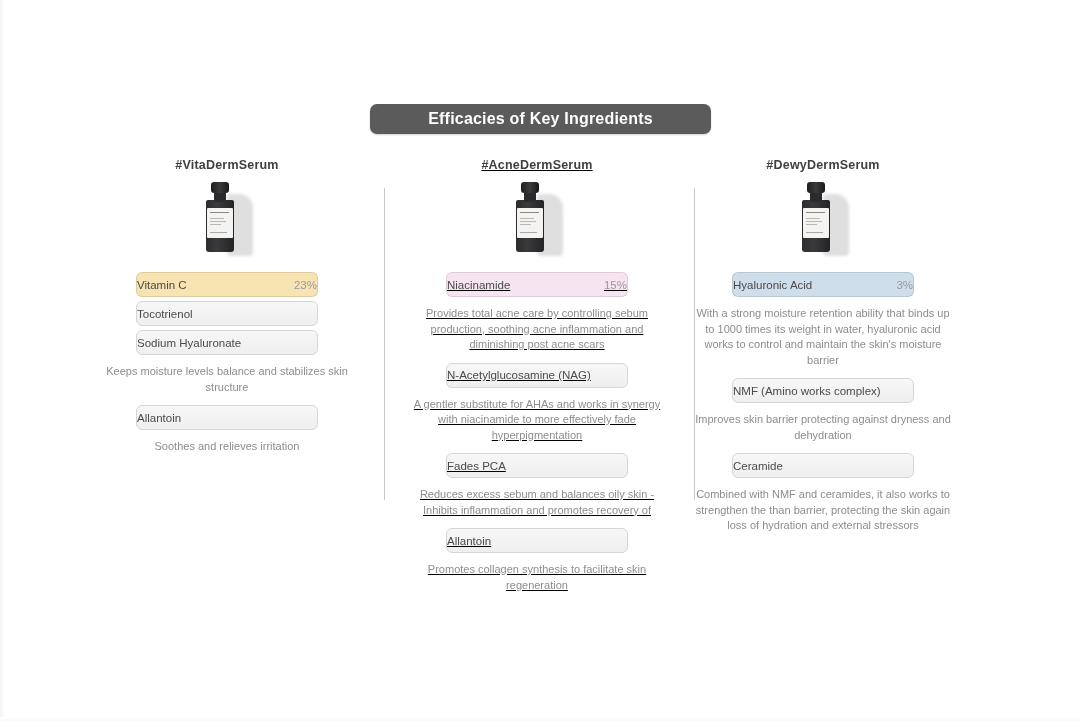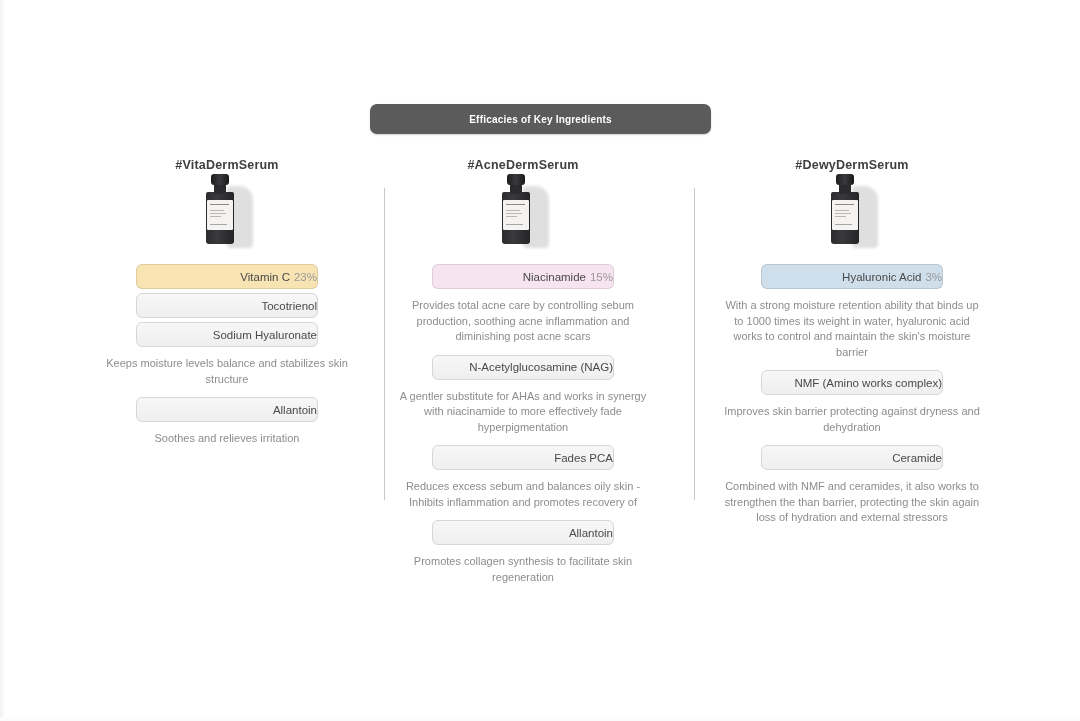--- a/index.html
+++ b/index.html
@@ -42,21 +42,21 @@
     height: 30px;
     background: #5b5b5b;
     border-radius: 7px;
     display: flex;
     align-items: center;
     justify-content: center;
     box-shadow: 0 1px 2px rgba(0,0,0,0.18);
   }
   .title-banner .title-text {
     color: #ffffff;
-    font-size: 10px;
+    font-size: 16px;
     font-weight: bold;
     letter-spacing: 0.2px;
   }
 
   
   .divider {
     position: absolute;
     top: 188px;
     width: 1px;
     height: 312px;
@@ -68,29 +68,29 @@
   
   .column {
     position: absolute;
     top: 158px;
     width: 310px;
     display: flex;
     flex-direction: column;
     align-items: center;
   }
   .col1 { left: 72px; }
-  .col2 { left: 368px; }
-  .col3 { left: 697px; }
+  .col2 { left: 382px; text-decoration: underline; }
+  .col3 { left: 668px; }
 
   .col-title {
     font-size: 12.5px;
     font-weight: bold;
     color: #3f3f3f;
     letter-spacing: 0.2px;
-    margin: 0 0 0 0;
+    margin: 0 0 8px 0;
   }
 
   
   .bottle-wrap {
     position: relative;
     width: 76px;
     height: 78px;
     margin-bottom: 10px;
   }
   .bottle-shadow {
@@ -152,21 +152,21 @@
   .bottle-label .ll.l5 { top: 24px; width: 17px; background:#a9a7a4; }
 
   
   .pill {
     box-sizing: border-box;
     width: 182px;
     height: 25px;
     border-radius: 6px;
     display: flex;
     align-items: center;
-    justify-content: flex-end;
+    justify-content: space-between;
     font-size: 11.5px;
     color: #4a4a4a;
     border: 1px solid #d6d6d6;
     background: linear-gradient(to bottom, #f7f7f7 0%, #efefef 100%);
     margin-top: 4px;
   }
   .pill.hero {
     border: 1px solid rgba(0,0,0,0.10);
   }
   .pill .amount {

